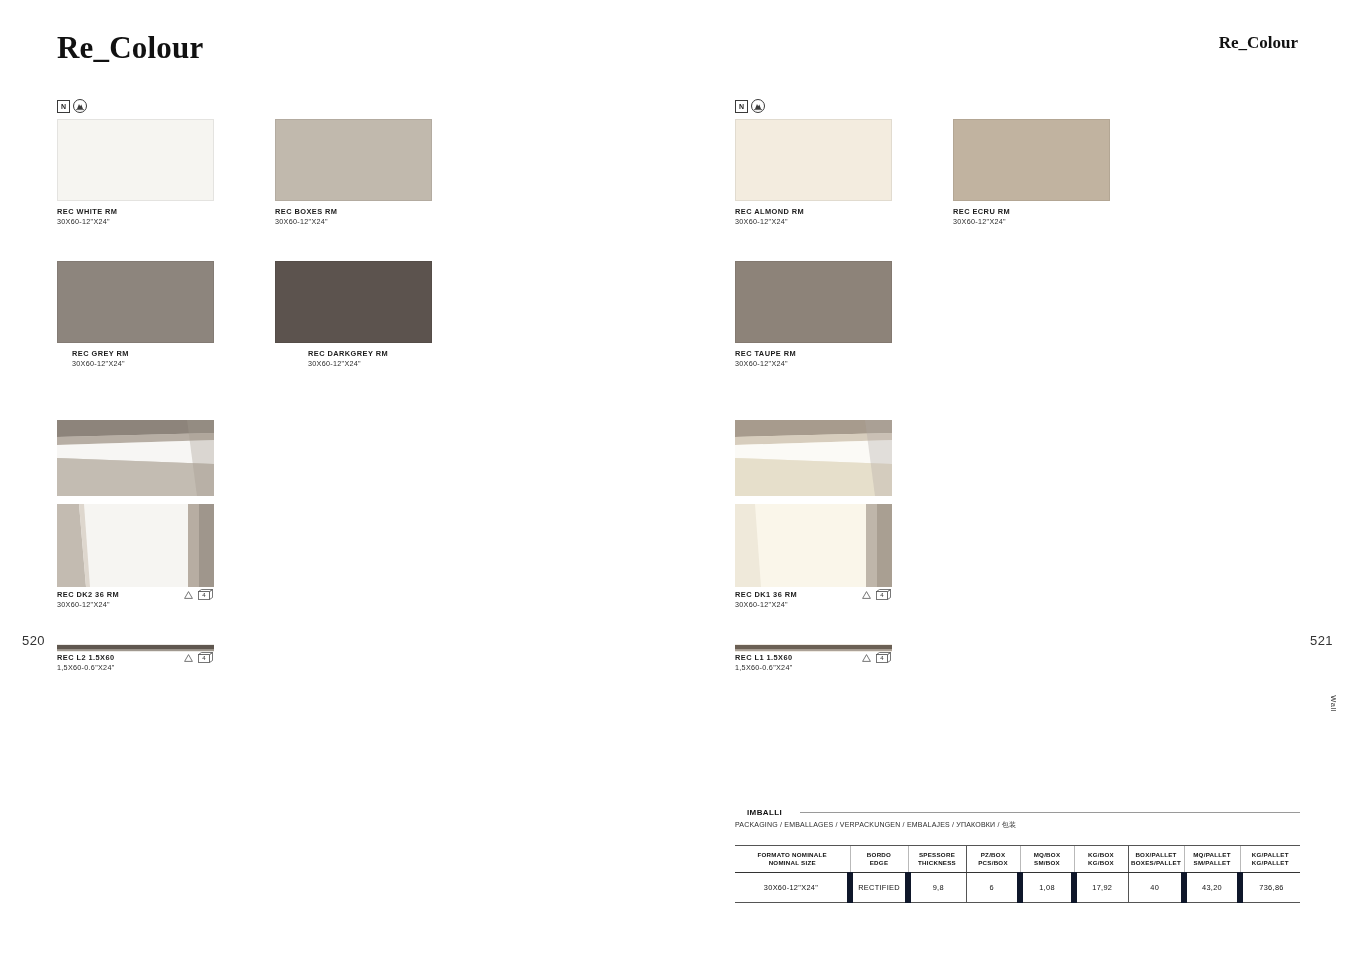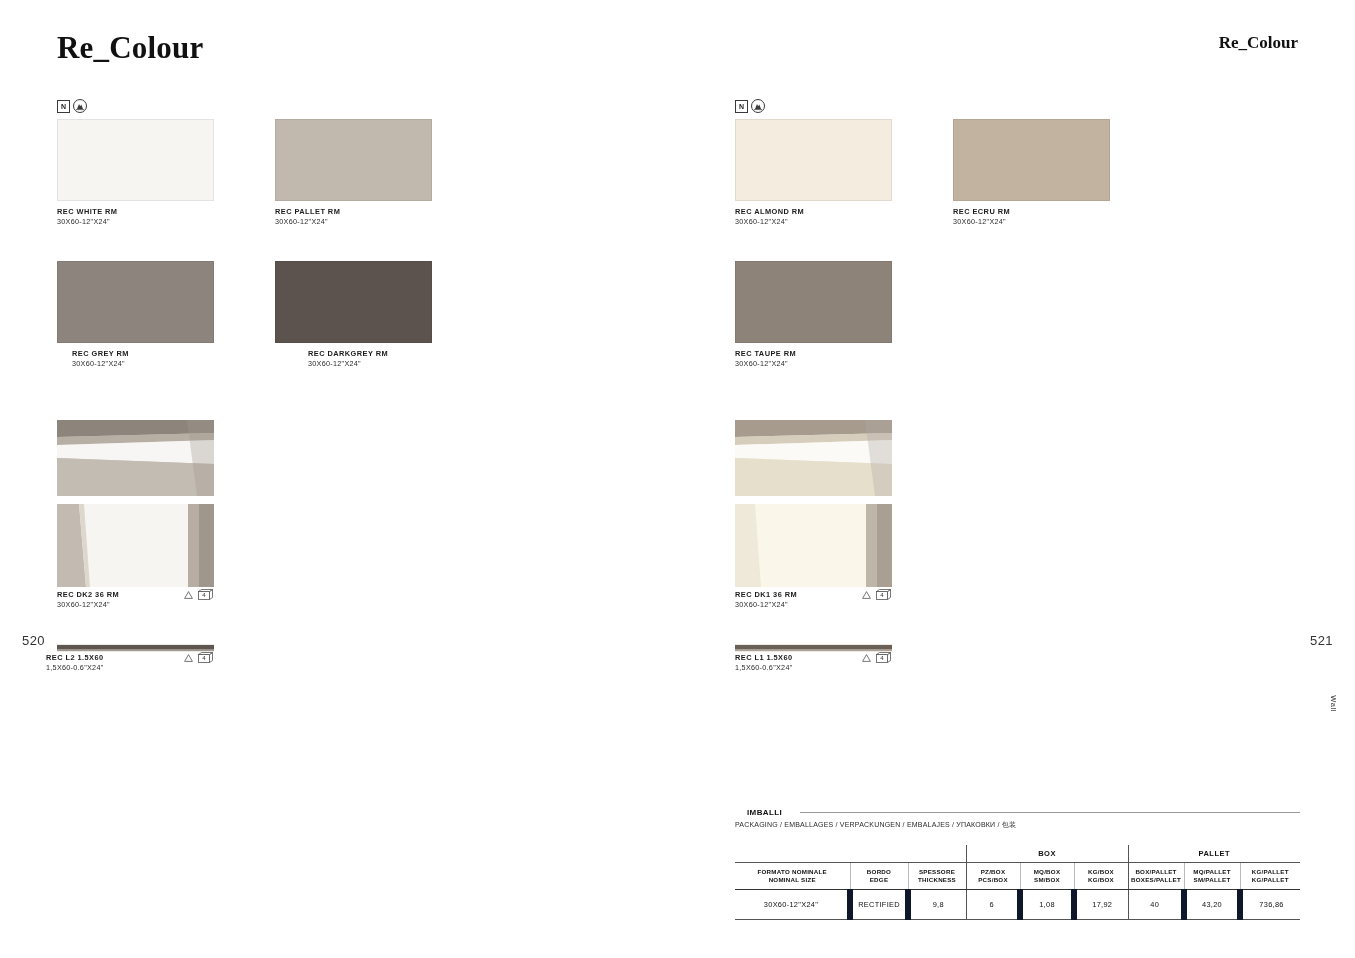--- a/index.html
+++ b/index.html
@@ -226,21 +226,21 @@
   </div>
 
   <div class="swatch" style="left:57px; top:119px; width:157px; height:82px; background:#f6f5f1;"></div>
   <div class="caption" style="left:57px; top:207px;">
     <div class="cap-name">REC WHITE RM</div>
     <div class="cap-size">30X60-12"X24"</div>
   </div>
 
   <div class="swatch" style="left:275px; top:119px; width:157px; height:82px; background:#c1b9ad;"></div>
   <div class="caption" style="left:275px; top:207px;">
-    <div class="cap-name">REC PALLET RM</div>
+    <div class="cap-name">REC BOXES RM</div>
     <div class="cap-size">30X60-12"X24"</div>
   </div>
 
   <div class="swatch" style="left:57px; top:261px; width:157px; height:82px; background:#8d857d;"></div>
   <div class="caption" style="left:57px; top:349px;margin-left:15px;">
     <div class="cap-name">REC GREY RM</div>
     <div class="cap-size">30X60-12"X24"</div>
   </div>
 
   <div class="swatch" style="left:275px; top:261px; width:157px; height:82px; background:#5c534e;"></div>
@@ -288,21 +288,21 @@
     </span>
   </div>
 
   <div class="listello" style="left:57px; top:644px; width:157px; height:8px;">
     <svg viewBox="0 0 157 8" preserveAspectRatio="none">
       <rect x="0" y="0" width="157" height="8" fill="#eceae6"></rect>
       <rect x="0" y="1" width="157" height="4.2" fill="#5f574f"></rect>
       <rect x="0" y="5.2" width="157" height="1.6" fill="#8d857c"></rect>
     </svg>
   </div>
-  <div class="caption" style="left:46px; top:653px;">
+  <div class="caption" style="left:57px; top:653px;">
     <div class="cap-name">REC L2 1.5X60</div>
     <div class="cap-size">1,5X60-0.6"X24"</div>
   </div>
   <div class="cap-icons" style="left:184px; top:652px;">
     <span class="ico-tri">
       <svg width="9" height="8" viewBox="0 0 9 8">
           <polygon points="4.5,0.6 8.4,7.4 0.6,7.4" fill="none" stroke="#555" stroke-width="0.8"></polygon>
         </svg>
     </span>
     <span class="ico-pcs">
@@ -433,27 +433,20 @@
       <col style="width:58px">
       <col style="width:58px">
     <col style="width:54px">
       <col style="width:54px">
       <col style="width:54px">
     <col style="width:56px">
       <col style="width:56px">
       <col style="width:60px">
   </colgroup>
   <tbody>
-    <tr class="grp-row">
-      <td></td>
-      <td></td>
-      <td></td>
-      <td class="grp" colspan="3">BOX</td>
-      <td class="grp" colspan="3">PALLET</td>
-    </tr>
     <tr class="hdr-row">
       <td>
         <div>FORMATO NOMINALE</div>
         <div>NOMINAL SIZE</div>
       </td>
       <td>
         <div>BORDO</div>
         <div>EDGE</div>
       </td>
       <td>

